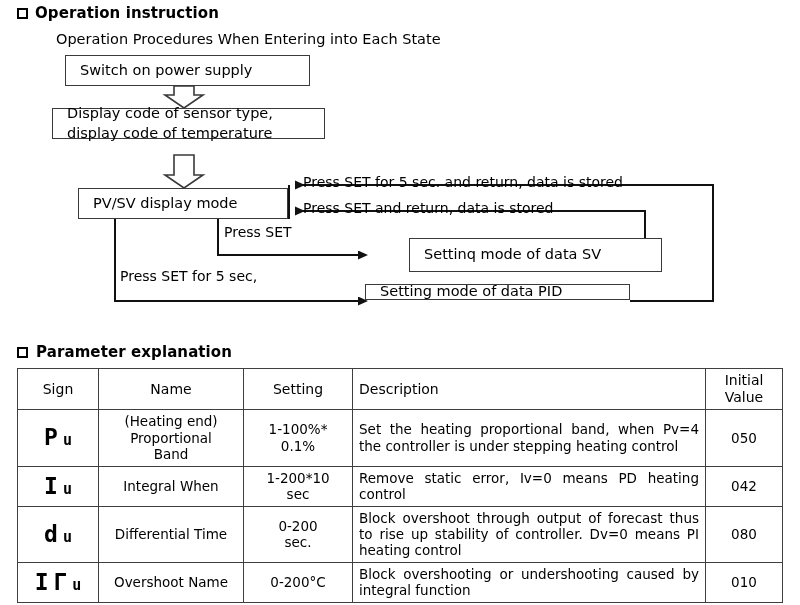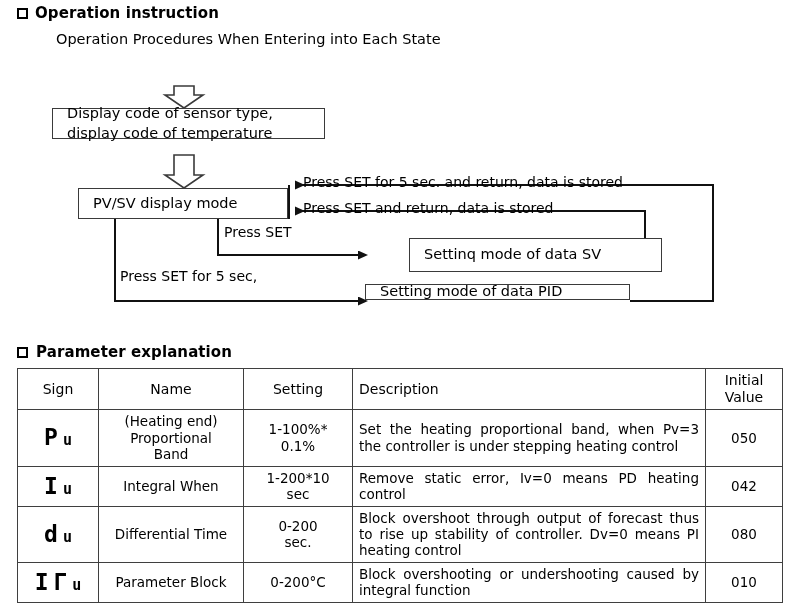--- a/index.html
+++ b/index.html
@@ -184,20 +184,21 @@
 
     <g>
       <path d="M630,207 L645,207 L645,163 L295,163" fill="none" stroke="#111" stroke-width="2" marker-end="url(#arrowL)"></path>
     </g>
 
     <g>
       <path d="M289,137 L289,171" fill="none" stroke="#111" stroke-width="2"></path>
     </g>
   </svg>
 
+  <div class="fbox" id="box-power">Switch on power supply</div>
   <div class="fbox" id="box-display">Display code of sensor type,
 display code of temperature</div>
   <div class="fbox" id="box-pvsv">PV/SV display mode</div>
   <div class="fbox" id="box-sv">Settinq mode of data SV</div>
   <div class="fbox" id="box-pid">Setting mode of data PID</div>
 
   <div class="flow-label" id="lbl-ret1">Press SET for 5 sec. and return, data is stored</div>
   <div class="flow-label" id="lbl-ret2">Press SET and return, data is stored</div>
   <div class="flow-label" id="lbl-set">Press SET</div>
   <div class="flow-label" id="lbl-set5">Press SET for 5 sec,</div>
@@ -225,21 +226,21 @@
       <tr>
         <td class="c-sign"><span class="seg">
             <span class="big">P</span>
             <span class="sub">u</span>
           </span></td>
         <td class="c-name" style="white-space: pre-line;">(Heating end)
 Proportional
 Band</td>
         <td class="c-set" style="white-space: pre-line;">1-100%*
 0.1%</td>
-        <td class="c-desc">Set the heating proportional band, when Pv=3 the controller is under stepping heating control</td>
+        <td class="c-desc">Set the heating proportional band, when Pv=4 the controller is under stepping heating control</td>
         <td class="c-init">050</td>
       </tr>
       <tr>
         <td class="c-sign"><span class="seg">
             <span class="big">I</span>
             <span class="sub">u</span>
           </span></td>
         <td class="c-name" style="white-space: pre-line;">Integral When</td>
         <td class="c-set" style="white-space: pre-line;">1-200*10
 sec</td>
@@ -256,19 +257,19 @@
 sec.</td>
         <td class="c-desc">Block overshoot through output of forecast thus to rise up stability of controller. Dv=0 means PI heating control</td>
         <td class="c-init">080</td>
       </tr>
       <tr>
         <td class="c-sign"><span class="seg">
             <span class="big">I</span>
             <span class="big">Γ</span>
             <span class="sub">u</span>
           </span></td>
-        <td class="c-name" style="white-space: pre-line;">Parameter Block</td>
+        <td class="c-name" style="white-space: pre-line;">Overshoot Name</td>
         <td class="c-set" style="white-space: pre-line;">0-200°C</td>
         <td class="c-desc">Block overshooting or undershooting caused by integral function</td>
         <td class="c-init">010</td>
       </tr>
     </tbody>
 </table>
 
 </body></html>

